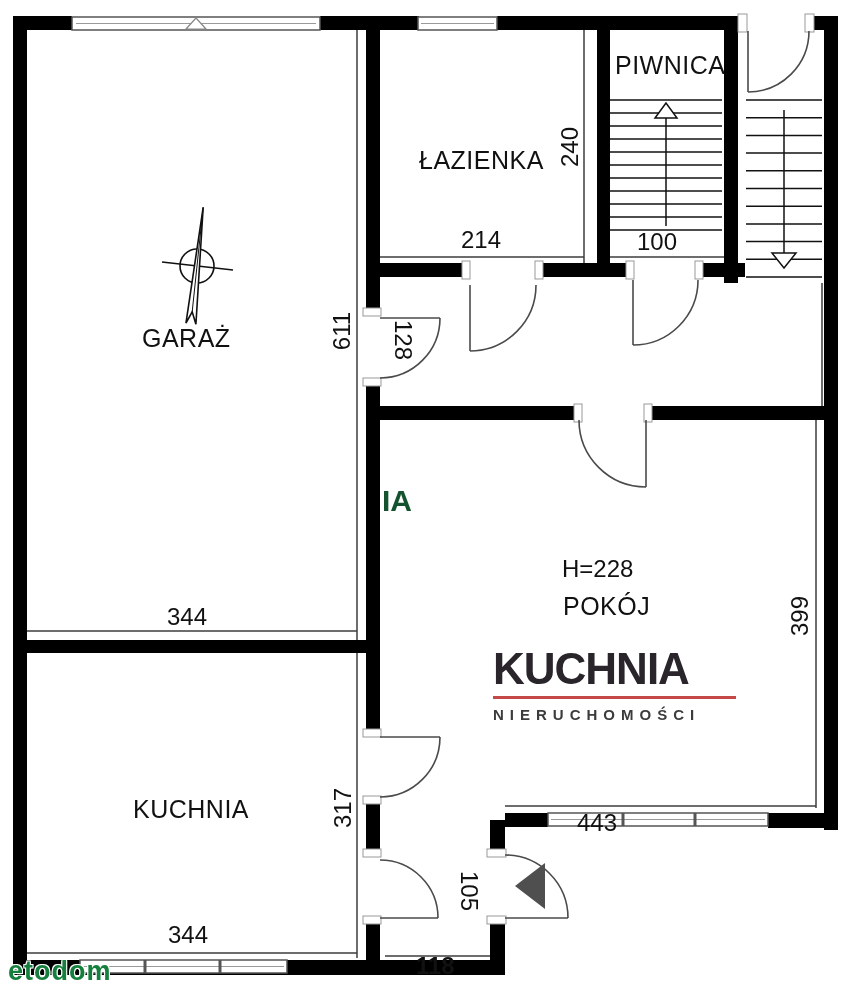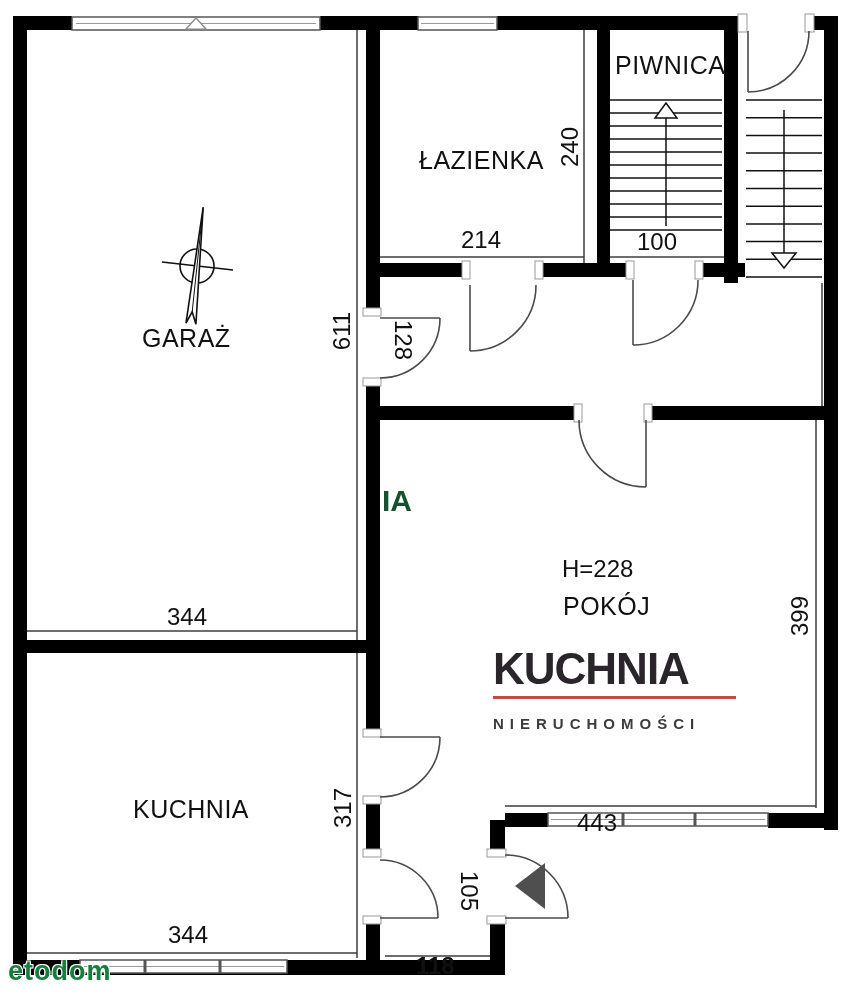--- a/index.html
+++ b/index.html
@@ -14,21 +14,21 @@
   }
   .room{font-size:25px;letter-spacing:0.5px;}
   .rotccw{transform:rotate(-90deg);transform-origin:center center;width:60px;text-align:center;}
   .rotcw{transform:rotate(90deg);transform-origin:center center;width:60px;text-align:center;}
   
   #logo{position:absolute;left:493px;top:643px;width:250px;}
   .logo-line1{position:relative;font-size:44px;font-weight:bold;letter-spacing:-1px;color:#29252b;line-height:1;}
   .logo-par{position:absolute;left:163px;top:2px;width:25px;height:31px;background:#d5232b;transform:skewX(-16deg);}
   .logo-line2{font-size:44px;font-weight:bold;letter-spacing:-1px;color:#29252b;line-height:1;margin-top:4px;}
   .logo-rule{width:243px;height:3px;background:#c64949;margin-top:5px;}
-  .logo-line3{font-size:15px;letter-spacing:6px;color:#3c3c3c;margin-top:16px;font-weight:bold;}
+  .logo-line3{font-size:15px;letter-spacing:6px;color:#3c3c3c;margin-top:7px;font-weight:bold;}
   
   #watermark{
     position:absolute;left:8px;top:956px;font-size:27px;font-weight:bold;color:#15803d;letter-spacing:1px;
     text-shadow:-1px -1px 0 #fff,1px -1px 0 #fff,-1px 1px 0 #fff,1px 1px 0 #fff;
   }
   #watermark-frag{position:absolute;left:348px;top:484px;font-size:30px;font-weight:bold;color:#14532d;margin-left:34px;}
 </style>
 </head>
 <body>
 

